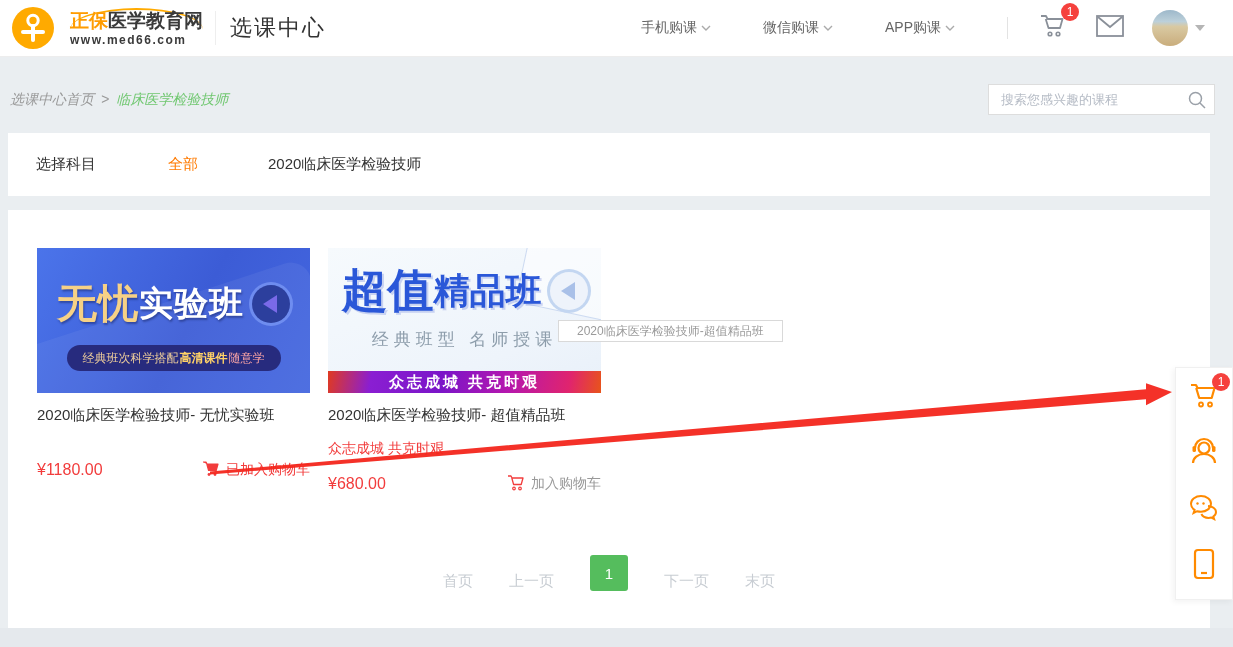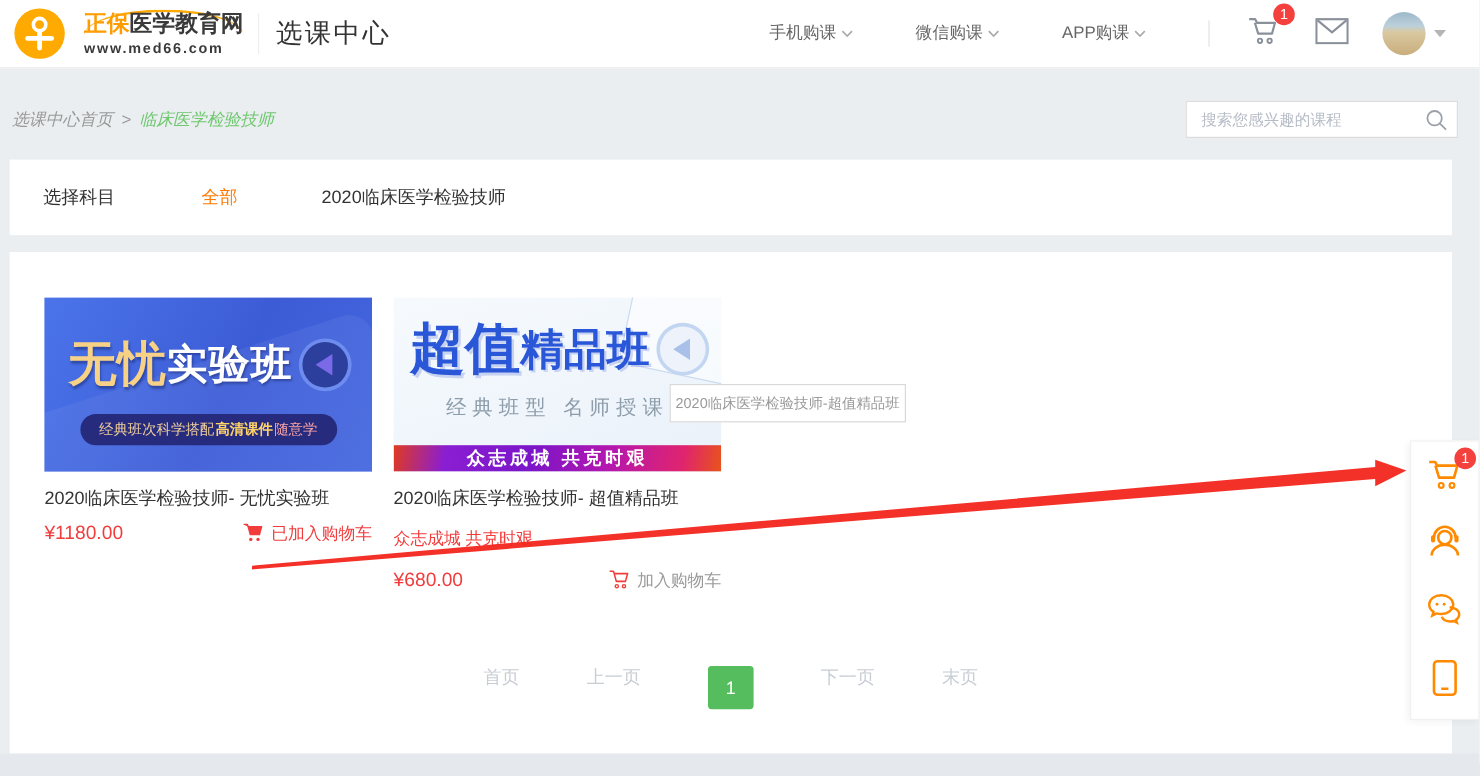--- a/index.html
+++ b/index.html
@@ -90,33 +90,33 @@
                 border-top:9px solid transparent; border-bottom:9px solid transparent; border-right:14px solid #a9c0e8; }
   .b2-subtitle { position:absolute; top:80px; width:100%; text-align:center; font-size:17px; color:#8d9dab; letter-spacing:5px; }
   .b2-strip { position:absolute; left:0; bottom:0; width:100%; height:22px;
               background:linear-gradient(100deg,#e03a20 0%,#8a1ed2 16%,#7b15c8 42%,#b517ae 66%,#e0246e 88%,#e8541a 100%);
               display:flex; align-items:center; justify-content:center; }
   .b2-strip span { color:#fff; font-weight:900; font-size:15px; letter-spacing:3px; }
 
   .course-title { margin-top:13px; font-size:15px; color:#333; white-space:nowrap; cursor:pointer; }
   .promo-line { margin-top:15px; font-size:14px; color:#f23c3c; }
   .price-row { display:flex; align-items:center; justify-content:space-between; }
-  .c1 .price-row { margin-top:10px; }
+  .c1 .price-row { margin-top:35px; }
   .c2 .price-row { margin-top:16px; }
   .price { font-size:16px; color:#f23c3c; }
   .cart-action { display:flex; align-items:center; font-size:14px; cursor:pointer; }
   .cart-action .lbl-added { color:#f23c3c; margin-left:6px; }
   .cart-action .lbl-add { color:#999; margin-left:6px; }
 
-  .tooltip { position:absolute; left:550px; top:110px; height:32px; padding:0 4px; background:#fff;
+  .tooltip { position:absolute; left:550px; top:110px; height:22px; padding:0 18px; background:#fff;
              border:1px solid #d9d9d9; display:flex; align-items:center; font-size:12px; color:#9a9a9a;
              white-space:nowrap; z-index:30; }
 
   
-  .pagination { position:absolute; left:0; top:345px; width:100%; display:flex; align-items:flex-start; justify-content:center;gap:20px; }
+  .pagination { position:absolute; left:0; top:345px; width:100%; display:flex; align-items:flex-end; justify-content:center; }
   .pg-item { color:#c8cdd3; font-size:15px; margin:0 18px; cursor:pointer; }
   .pg-current { width:38px; height:36px; background:#55bd5d; border-radius:3px; color:#fff; font-size:15px;
                 display:flex; align-items:center; justify-content:center; margin:0 18px; cursor:pointer; }
 
   
   .float-toolbar { position:absolute; left:1175px; top:367px; width:58px; height:233px; background:#fff;
                    border:1px solid #f0f0f0; box-shadow:-2px 2px 6px rgba(0,0,0,.05); z-index:40;
                    display:flex; flex-direction:column; align-items:center; padding-top:12px; }
   .ft-item { position:relative; width:34px; height:34px; margin-bottom:23px; display:flex;
              align-items:center; justify-content:center; cursor:pointer; }

